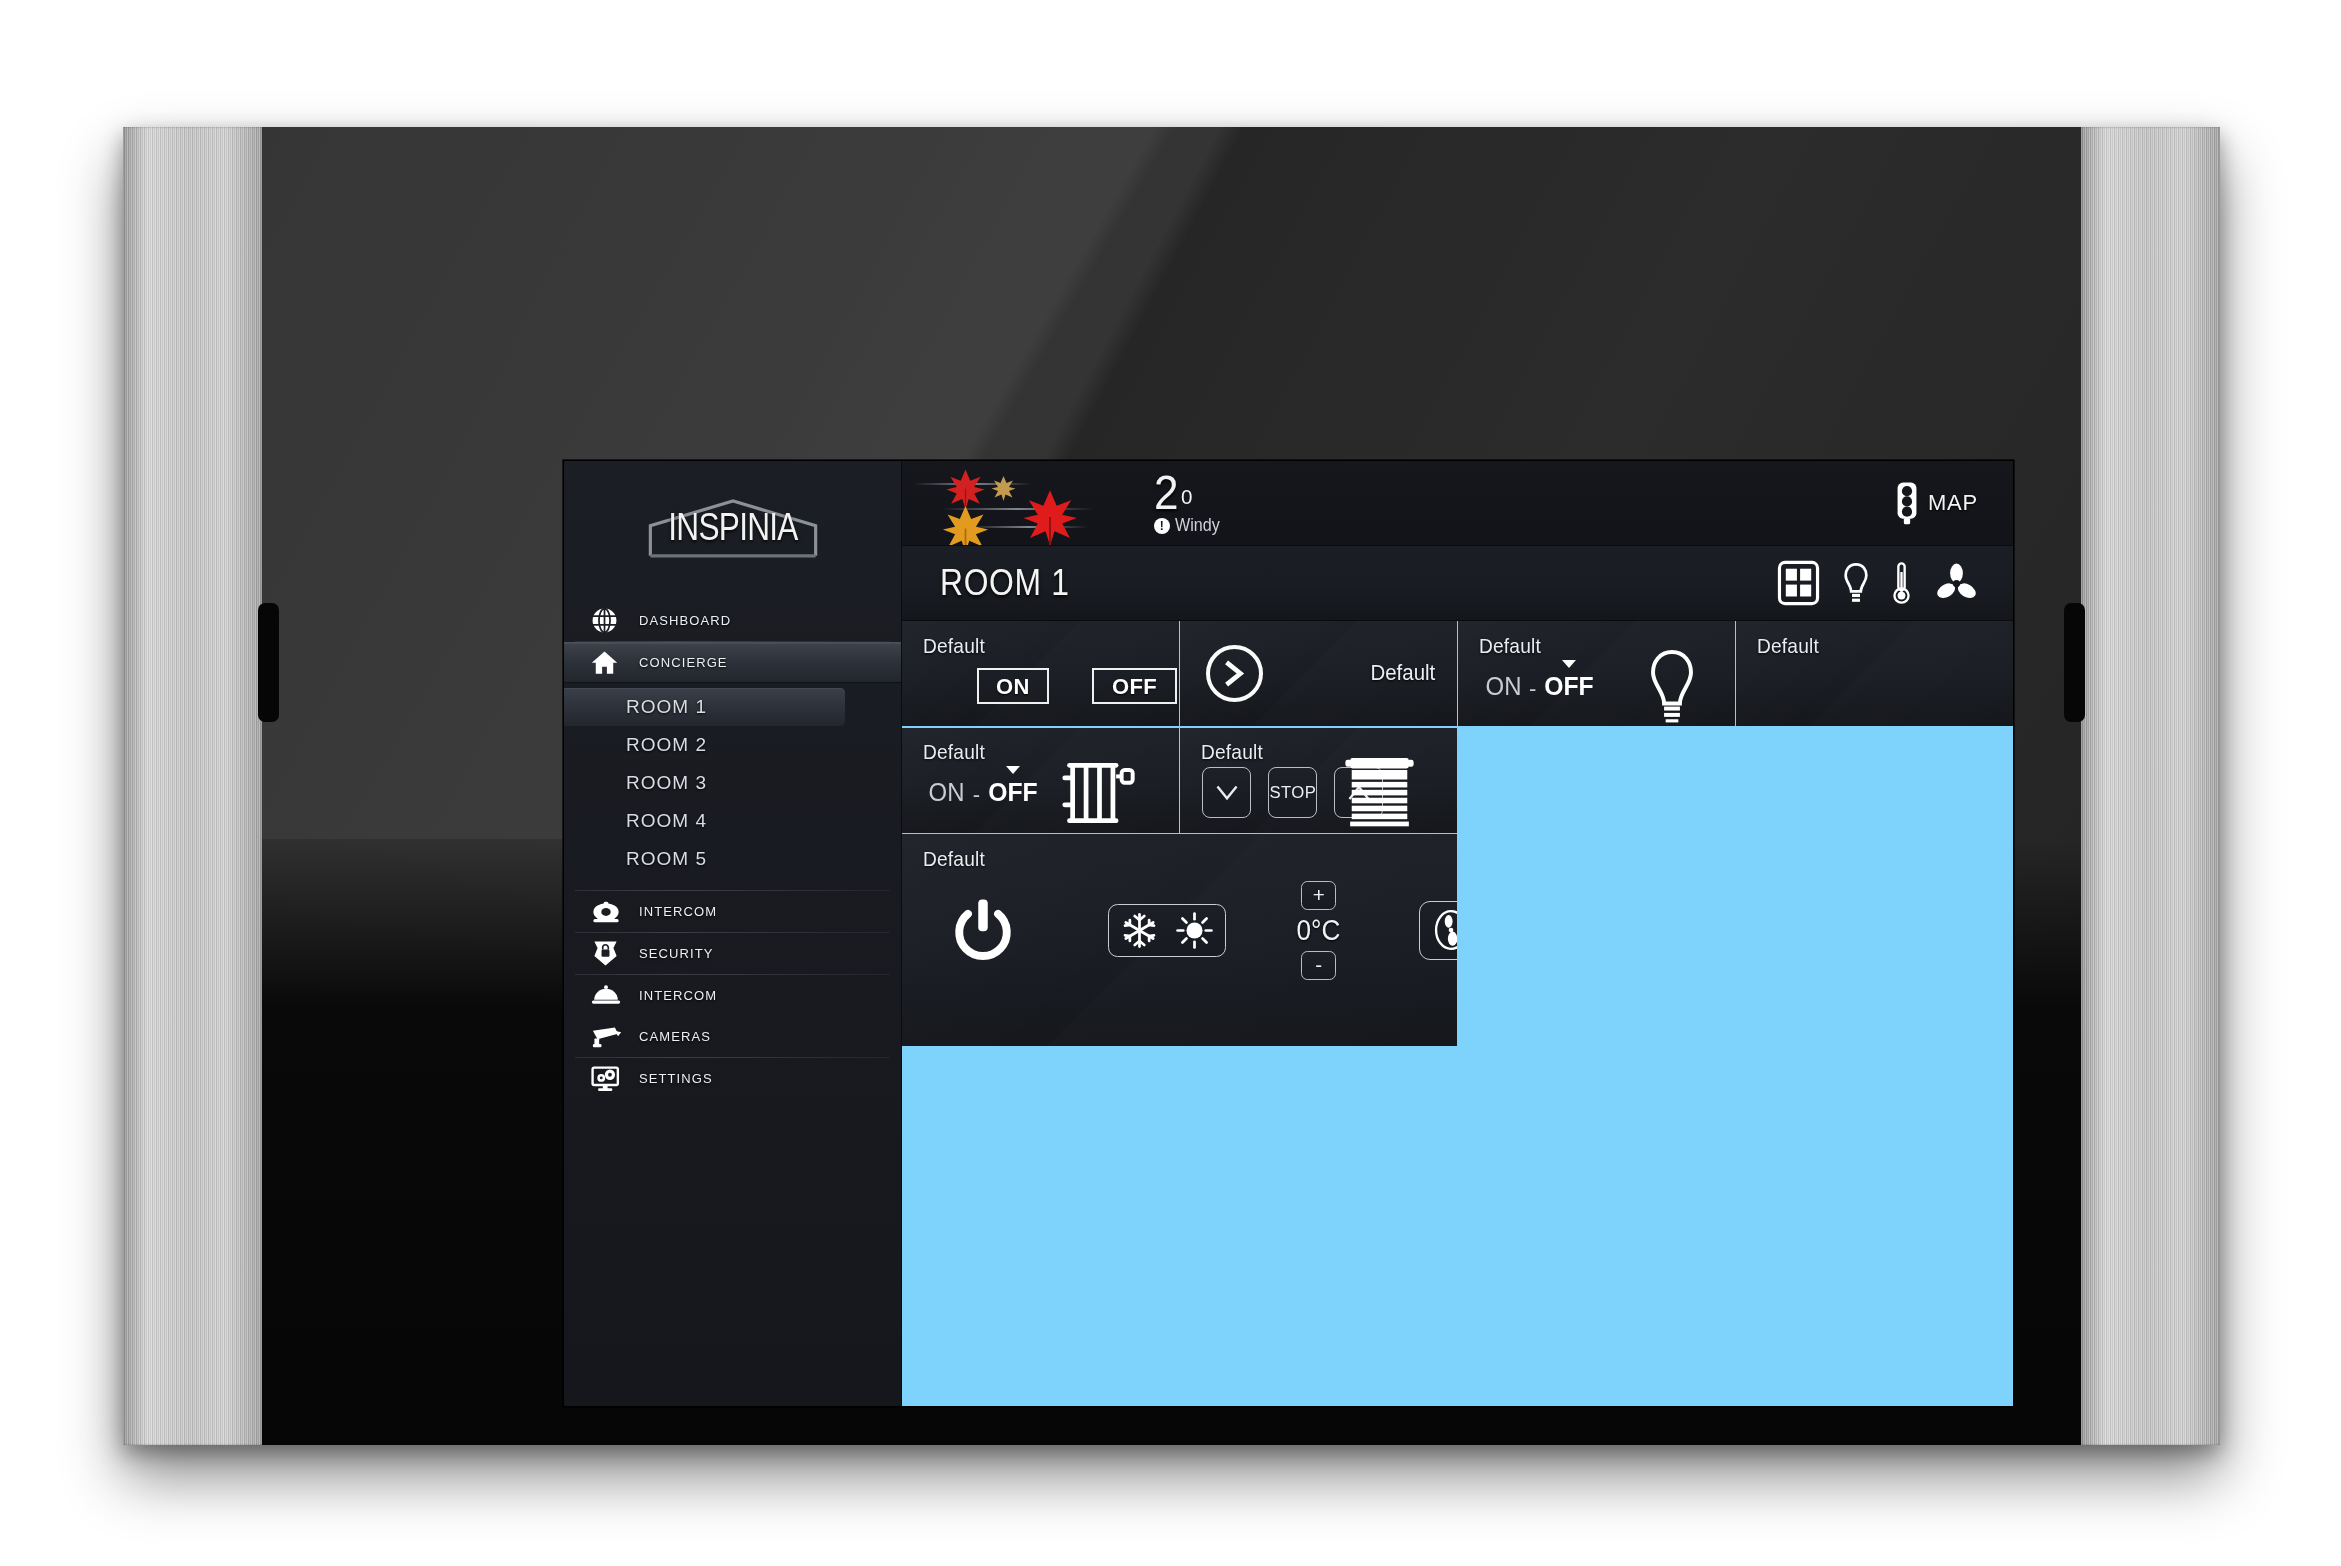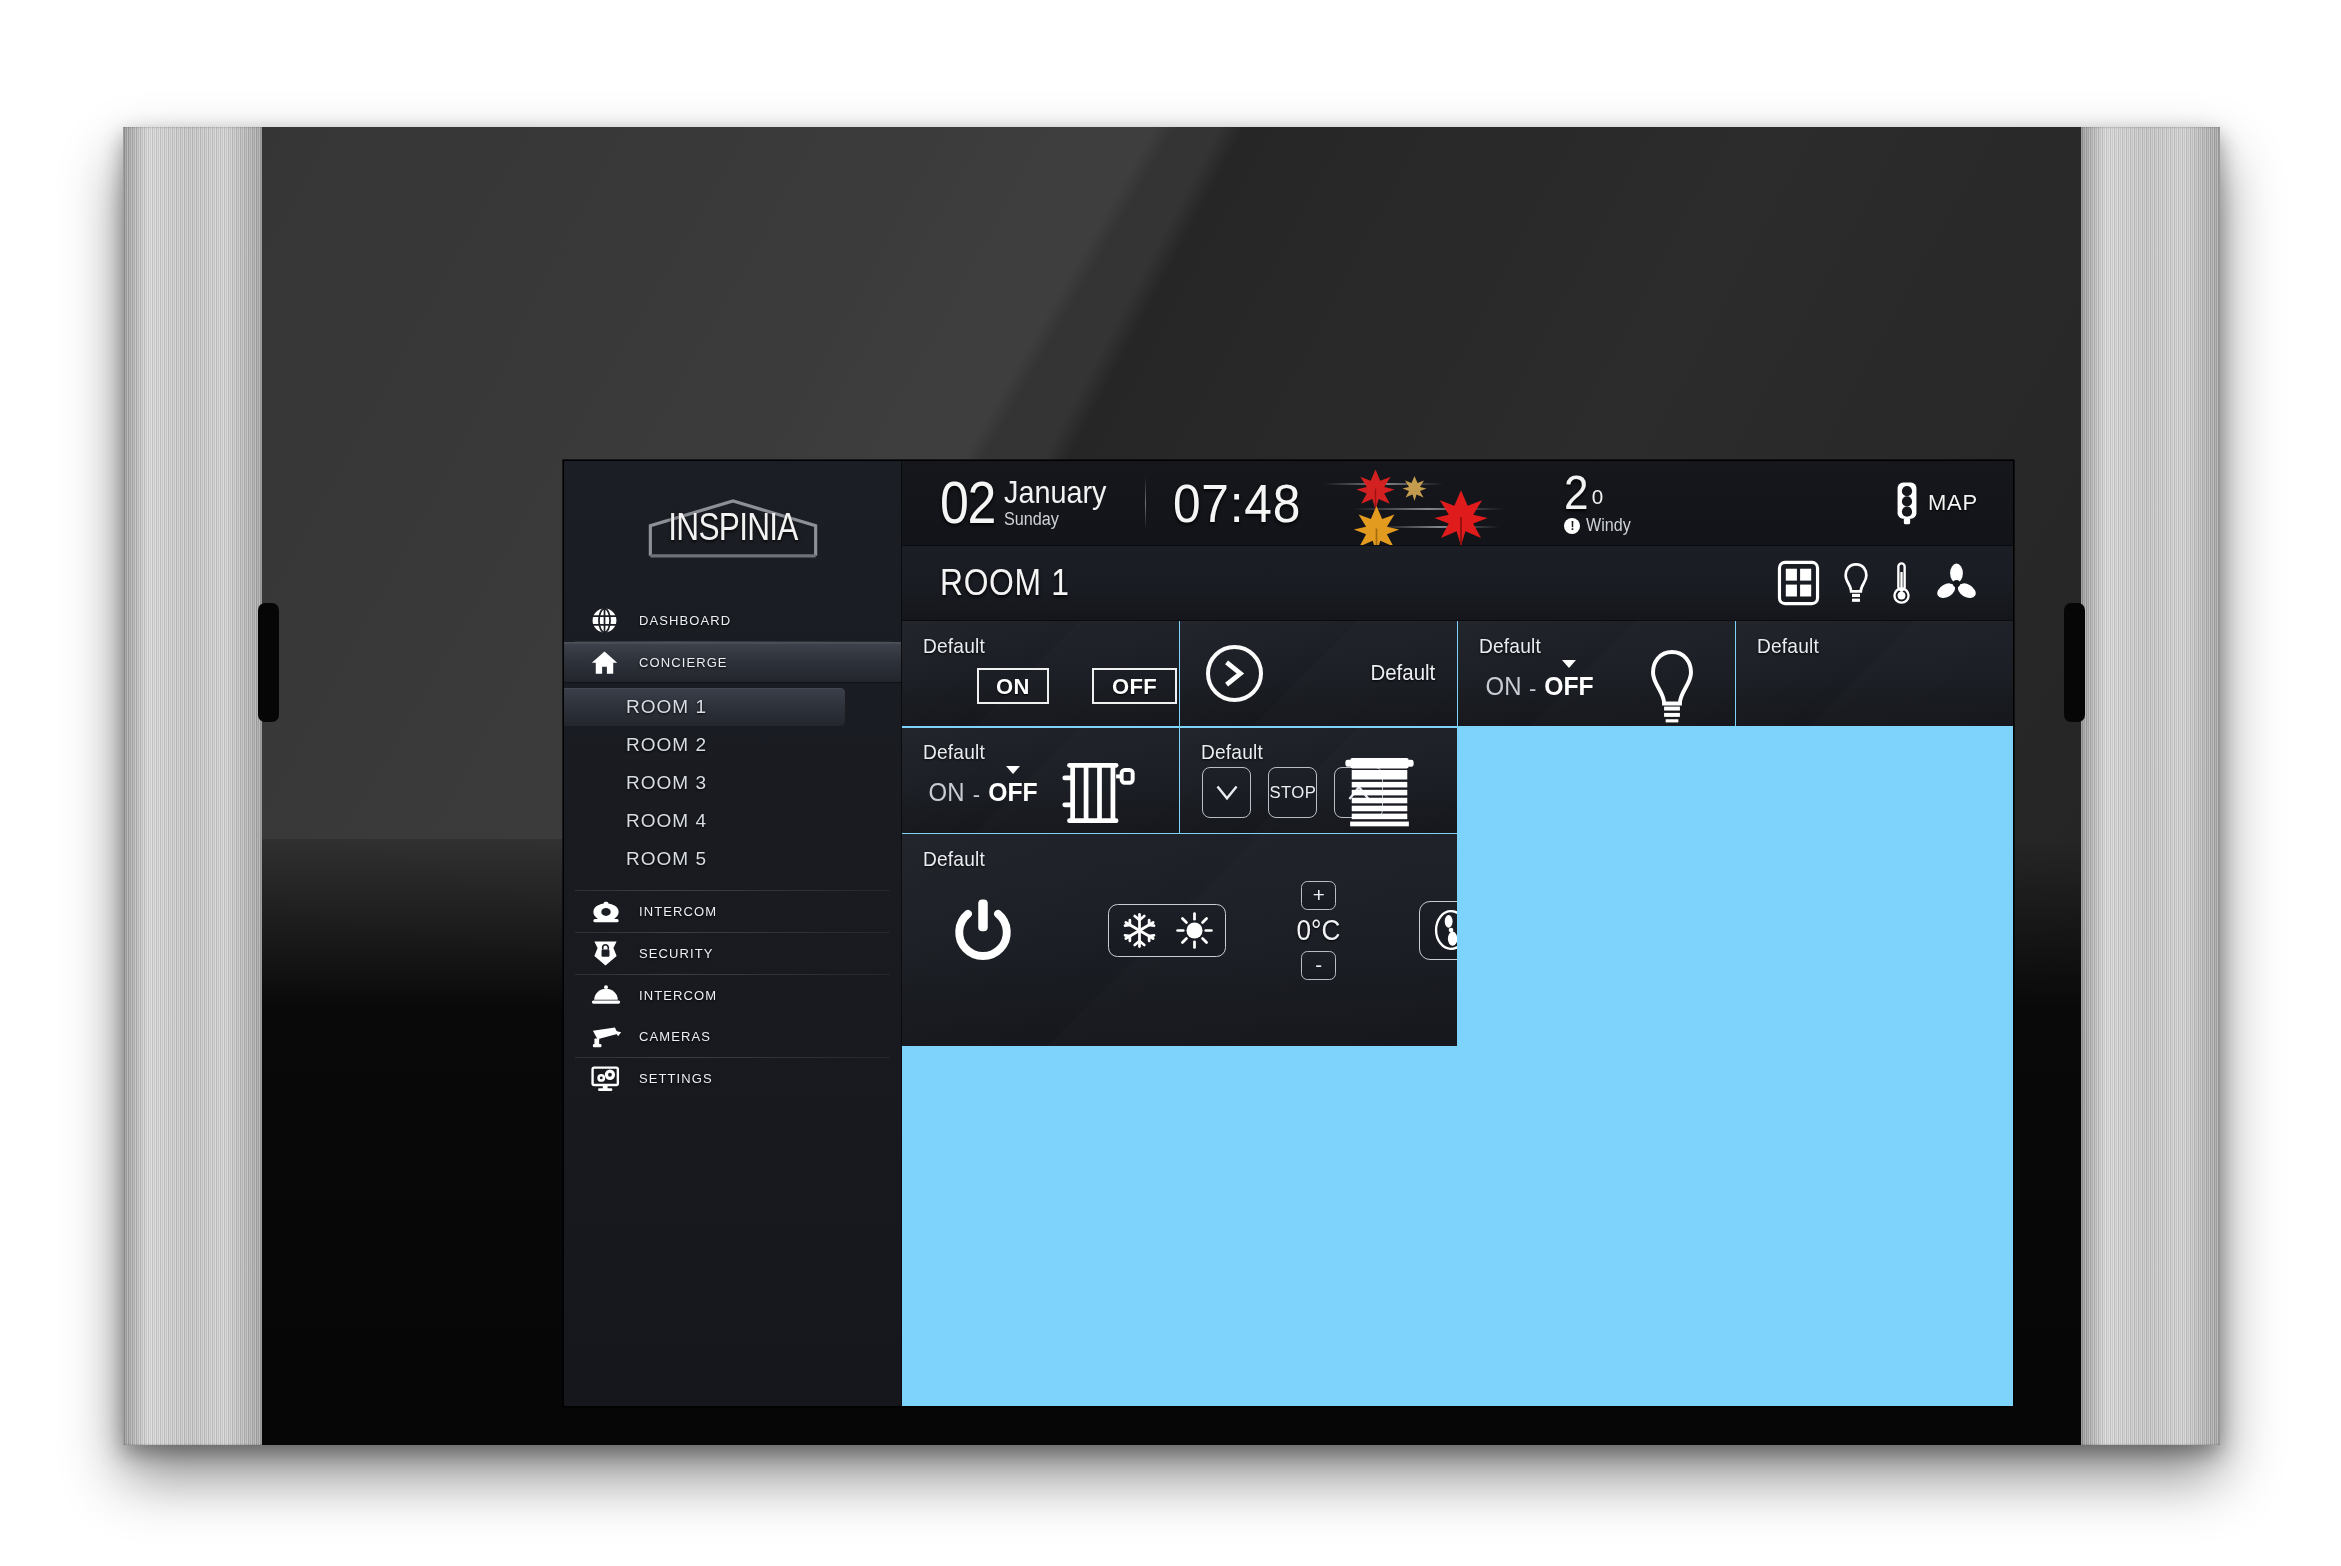--- a/index.html
+++ b/index.html
@@ -420,29 +420,20 @@
         </span>
         <span>SETTINGS</span>
       </div>
 
     </div>
 
     <div id="main">
 
       <div id="status-bar">
 
-        <div id="datetime-block">
-          <div class="day-num">02</div>
-          <div class="md-stack">
-            <span class="month">January</span>
-            <span class="weekday">Sunday</span>
-          </div>
-          <div class="v-divider"></div>
-          <div class="clock">07:48</div>
-        </div>
 
         <div id="weather-block">
           <div id="leaf-art">
             <div class="wind-streak" style="left:-20.6px; top:19px; width:119px;"></div>
             <div class="wind-streak" style="left:8px; top:44px; width:151px;"></div>
             <div class="wind-streak" style="left:35px; top:62px; width:119px;"></div>
             <svg class="leaf" style="left:9.5px; top:4.8px;" width="43" height="43" viewBox="0 0 54 54">
               <path d="M27 2 L33 16 L46 11 L38 24 L51 27 L38 32 L45 45 L31 39 L27 52 L23 39 L9 45 L16 32 L3 27 L16 24 L8 11 L21 16 Z" fill="#d32020"></path>
               <path d="M27 52 L27 26" stroke="#9a1414" stroke-width="1.6"></path>
             </svg>

